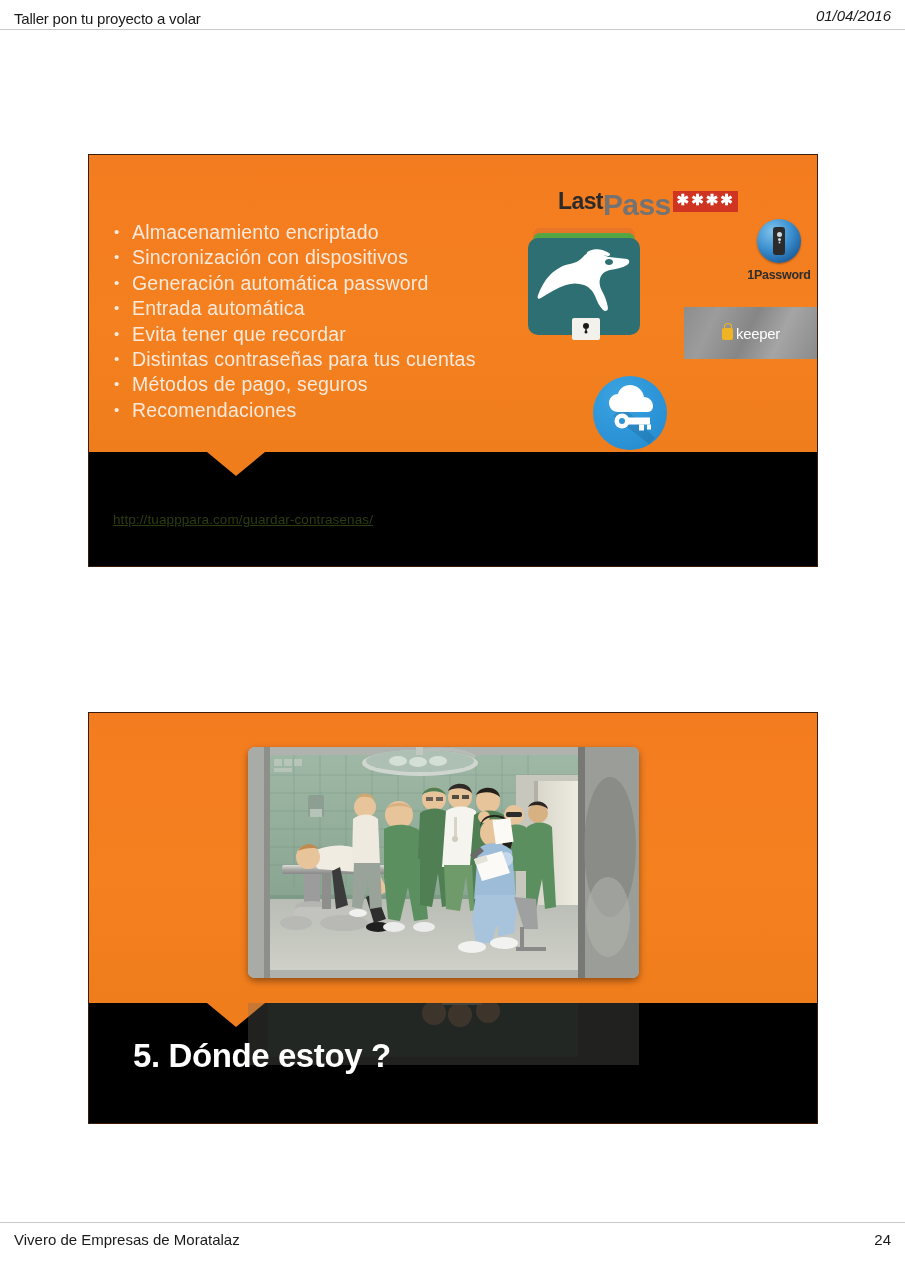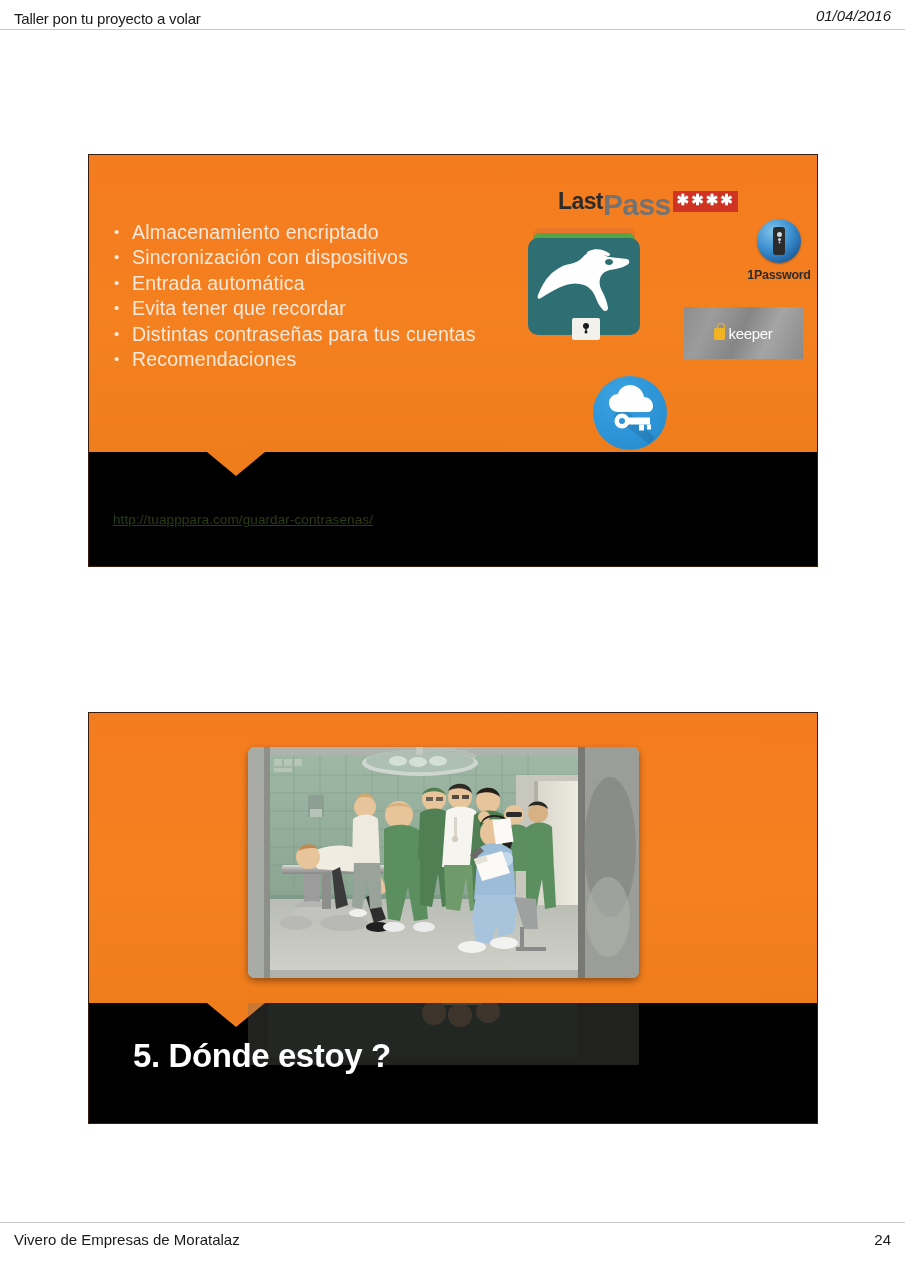--- a/index.html
+++ b/index.html
@@ -261,21 +261,21 @@
     font-size: 12.5px;
     font-weight: 700;
     color: #2e2e2e;
     letter-spacing: -0.3px;
   }
 
   
   .keeper-tile {
     position: absolute;
     left: 595px; top: 152px;
-    width: 119px; height: 52px;
+    width: 134px; height: 52px;
     background: linear-gradient(115deg, #8d8d8d 0%, #9c9c9c 22%, #868686 48%, #a5a5a5 70%, #8a8a8a 100%);
     overflow: hidden;
   }
   .keeper-inner {
     position: absolute;
     left: 0; top: 0;
     width: 100%; height: 100%;
     display: flex;
     align-items: center;
     justify-content: center;
@@ -358,23 +358,25 @@
 
 <div class="slide" id="slide-1">
 
   <div class="orange-panel"></div>
   <div class="black-band"></div>
   <div class="notch"></div>
 
   <ul class="bullet-list">
     <li>Almacenamiento encriptado</li>
     <li>Sincronización con dispositivos</li>
+    <li>Generación automática password</li>
     <li>Entrada automática</li>
     <li>Evita tener que recordar</li>
     <li>Distintas contraseñas para tus cuentas</li>
+    <li>Métodos de pago, seguros</li>
     <li>Recomendaciones</li>
   </ul>
 
   <div class="lastpass-logo">
     <span class="lp-last">Last</span>
       <span class="lp-pass">Pass</span>
     <span class="lp-stars">✱✱✱✱</span>
   </div>
 
   <div class="dashlane-tile">

